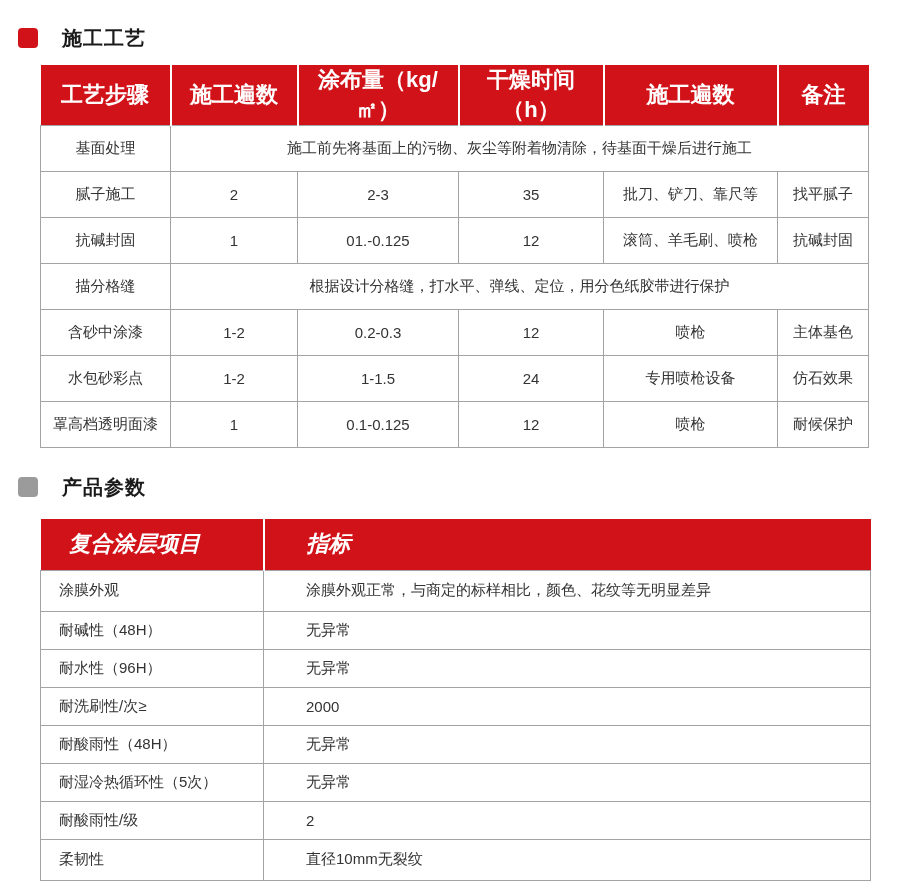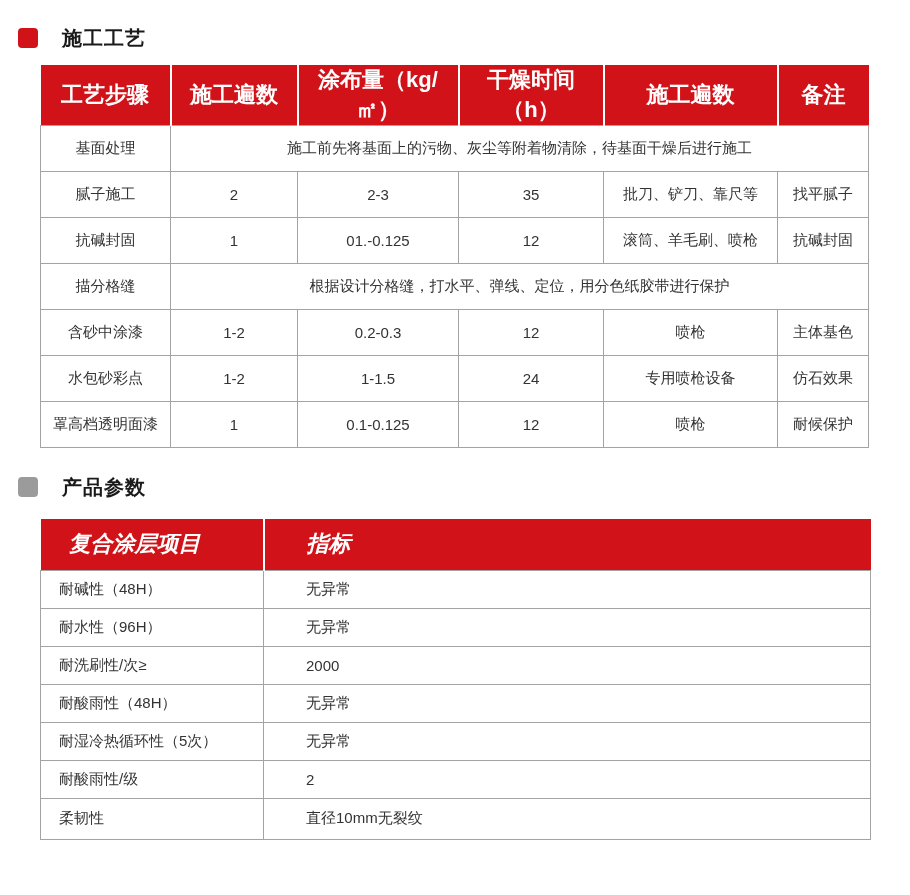--- a/index.html
+++ b/index.html
@@ -145,20 +145,24 @@
     <col style="width:223px">
       <col style="width:607px">
   </colgroup>
   <thead>
     <tr>
       <th class="h0">复合涂层项目</th>
       <th class="h1">指标</th>
     </tr>
   </thead>
   <tbody>
+    <tr class="tall">
+      <td class="c0">涂膜外观</td>
+      <td class="c1">涂膜外观正常，与商定的标样相比，颜色、花纹等无明显差异</td>
+    </tr>
     <tr>
       <td class="c0">耐碱性（48H）</td>
       <td class="c1">无异常</td>
     </tr>
     <tr>
       <td class="c0">耐水性（96H）</td>
       <td class="c1">无异常</td>
     </tr>
     <tr>
       <td class="c0">耐洗刷性/次≥</td>

